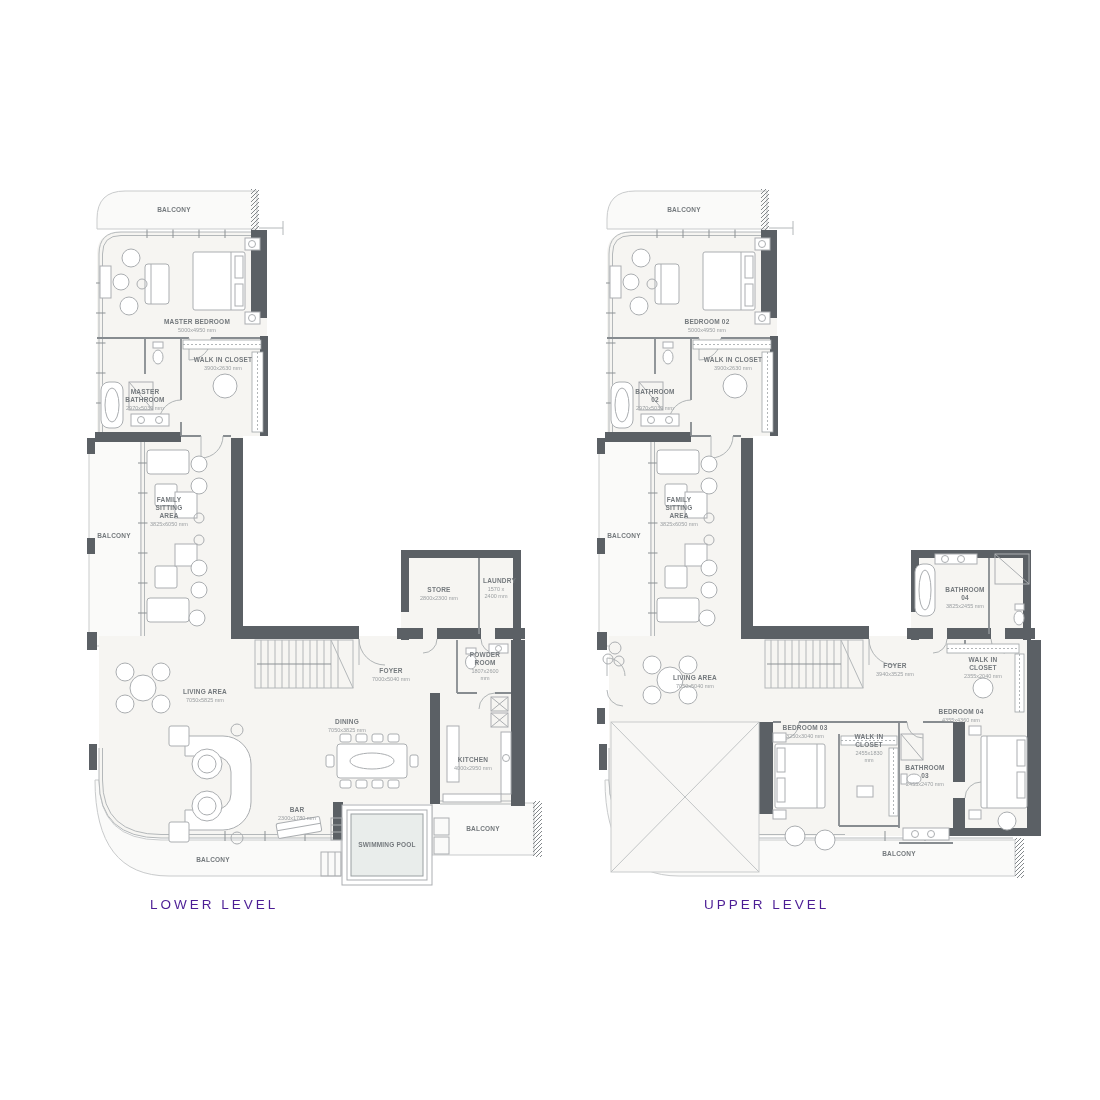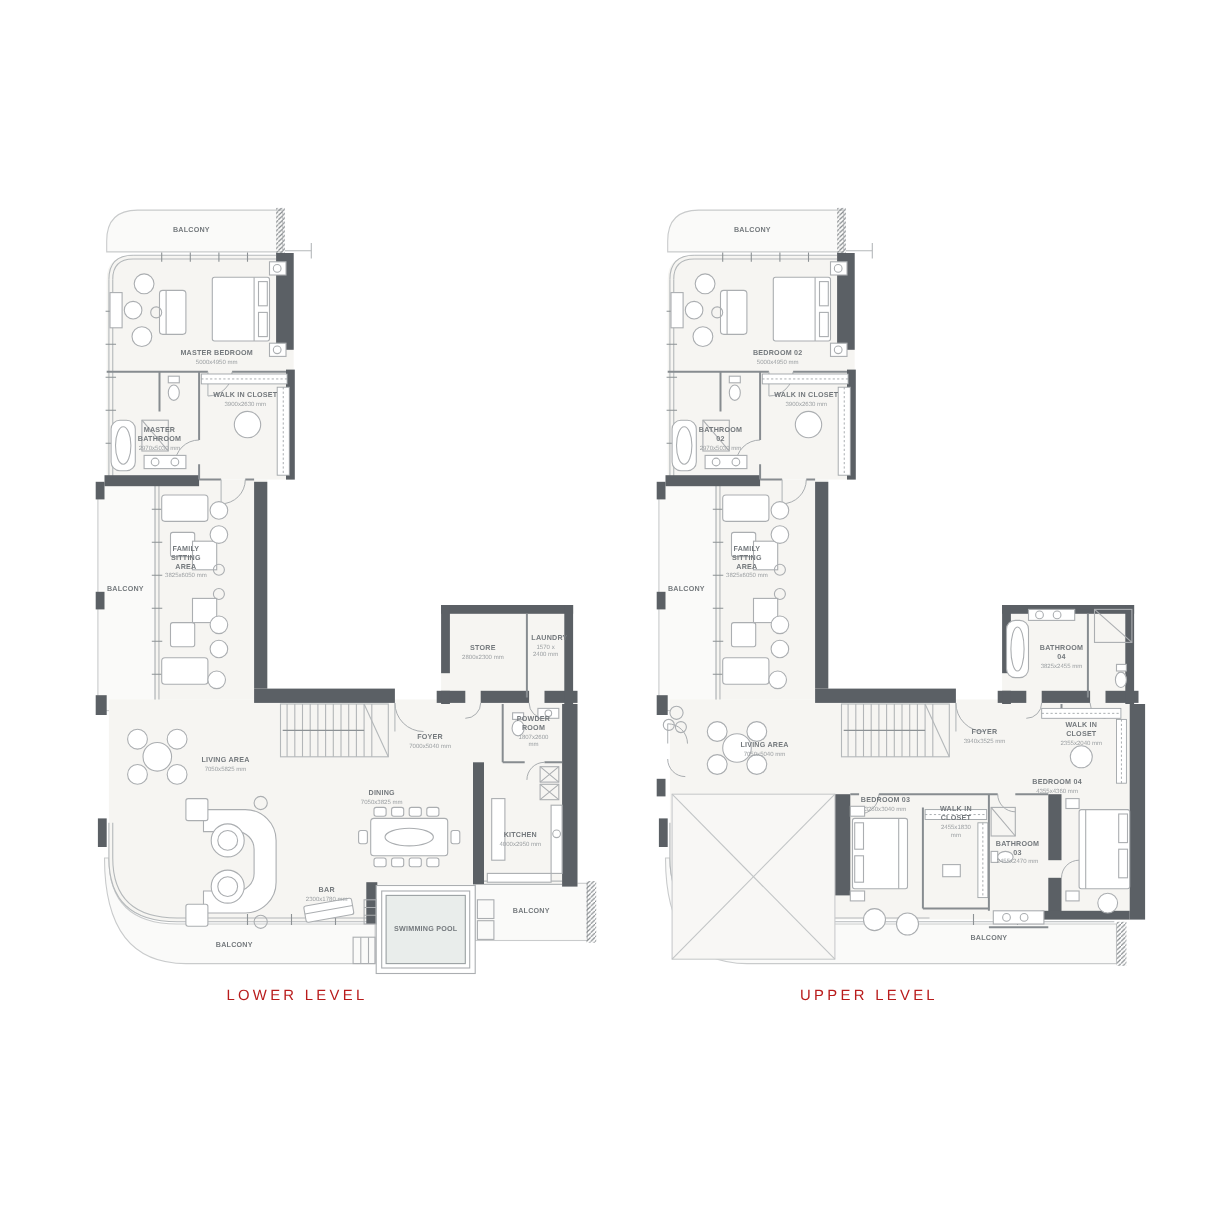--- a/index.html
+++ b/index.html
@@ -7,24 +7,24 @@
        font-family:"Liberation Sans", sans-serif;}
   .plan{position:absolute;width:460px;height:700px}
   .plan-lower{left:85px;top:188px}
   .plan-upper{left:595px;top:188px}
   .plan svg{position:absolute;left:0;top:0;width:460px;height:700px}
   .labels{position:absolute;left:0;top:0;width:460px;height:700px;pointer-events:none}
   .room-label{position:absolute;transform:translate(-50%,-50%);text-align:center;
               max-width:80px;line-height:1.25}
   .room-name{font-size:6.5px;font-weight:700;letter-spacing:.2px;color:#74797d}
   .room-dims{font-size:5.5px;color:#9ca0a3;margin-top:1px}
-  .level-title{position:absolute;width:240px;text-align:center;font-size:13.5px;
-               letter-spacing:3px;color:#b91c1c;font-weight:400}
+  .level-title{position:absolute;width:240px;font-size:13.5px;
+               letter-spacing:3px;color:#4c1d95;font-weight:400}
   .title-lower{left:150px;top:897px}
-  .title-upper{left:670px;top:897px}
+  .title-upper{left:704px;top:897px}
   
   .wall{fill:#5b6065}
   .pw{stroke:#878c90;stroke-width:1.8;fill:none}
   .tl{stroke:#b4b8ba;stroke-width:1;fill:none}
   .tk{stroke:#8d9295;stroke-width:1}
   .st{stroke:#b3b6b8;stroke-width:1}
   .fur{fill:#ffffff;stroke:#abaeb1;stroke-width:1}
   .furn{fill:none;stroke:#abaeb1;stroke-width:1}
   .ward{fill:#ffffff;stroke:#9ea3a6;stroke-width:.8}
   .wdash{stroke:#9ea3a6;stroke-width:.8;stroke-dasharray:2 2;fill:none}

